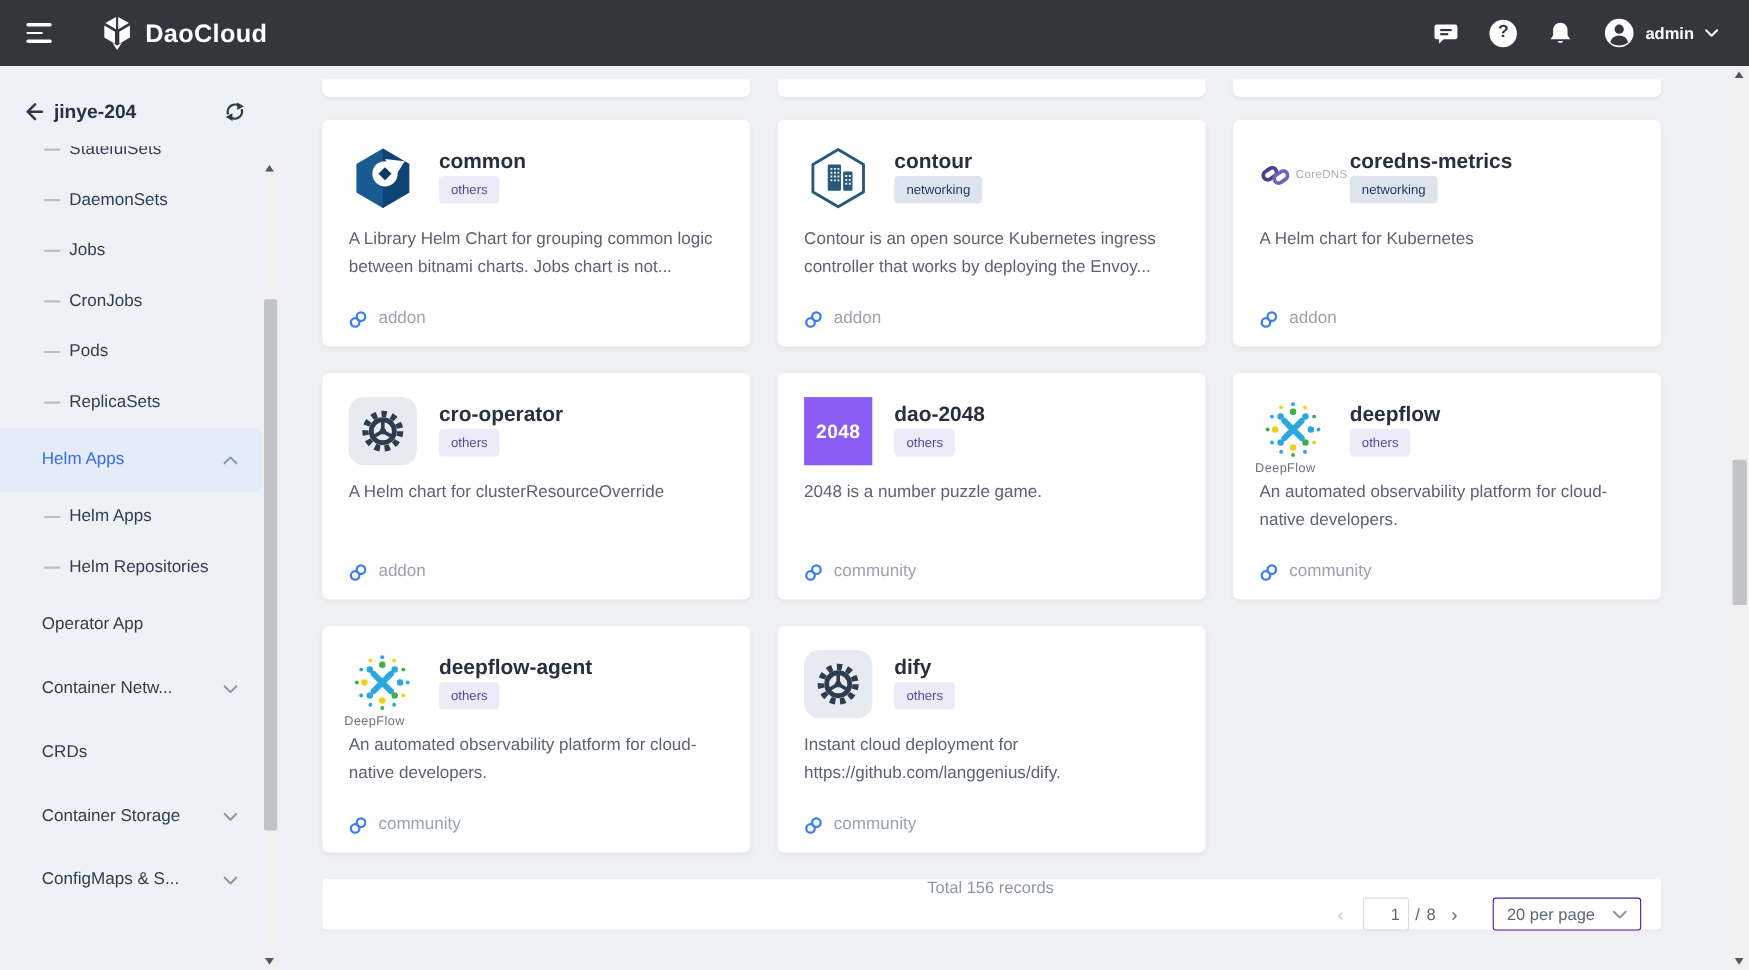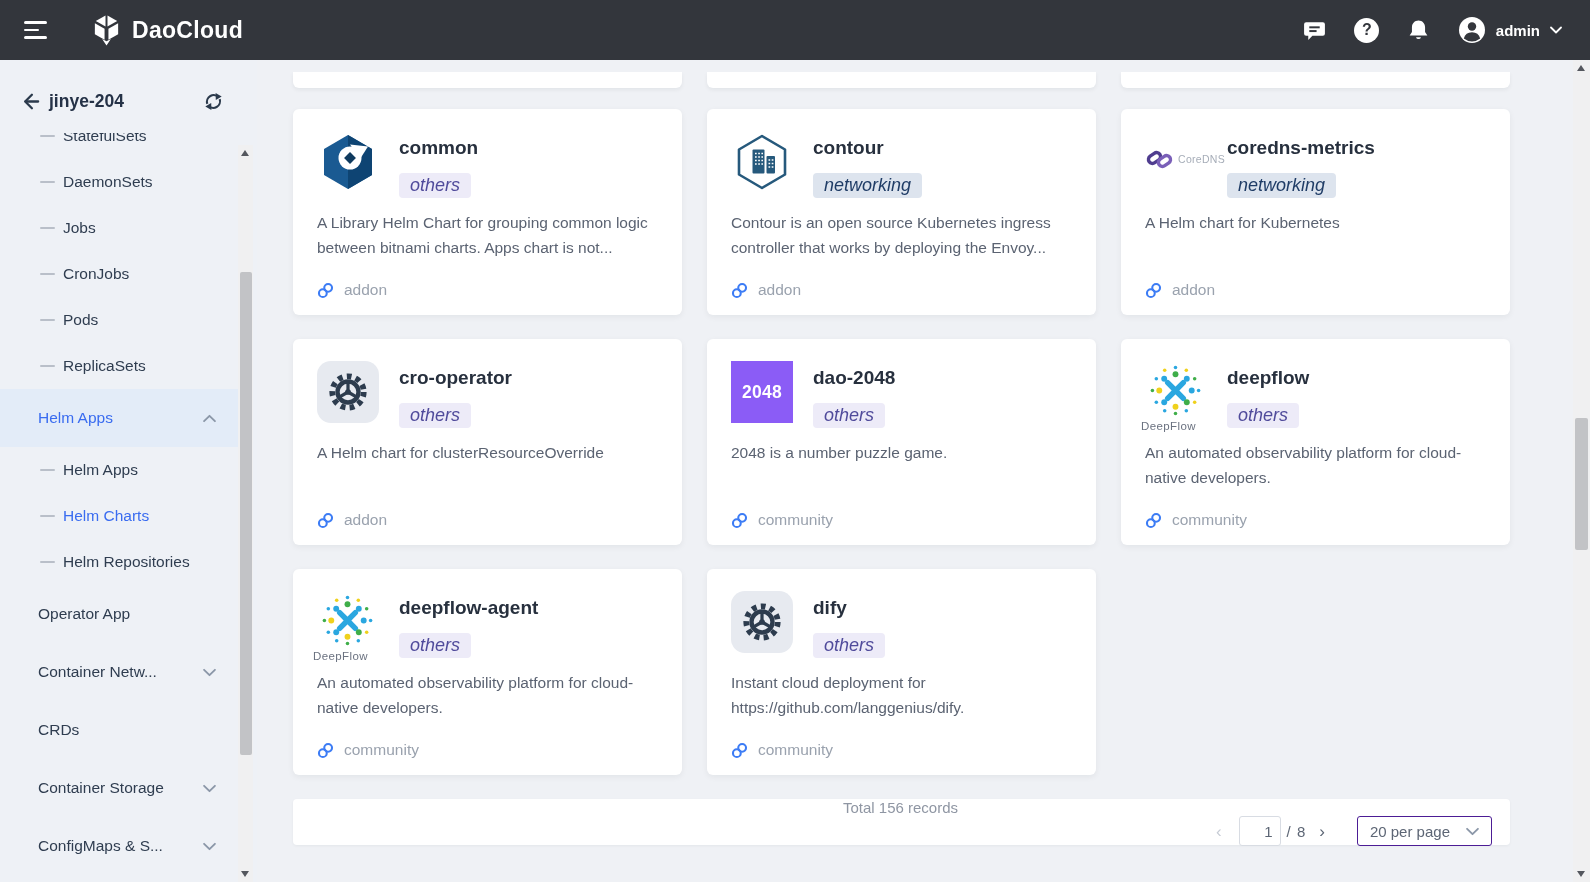--- a/index.html
+++ b/index.html
@@ -62,21 +62,21 @@
   .card-head { display:flex; gap:20px; }
   .icon-box { width:62px; height:62px; flex:0 0 auto; position:relative; }
   .icon-box.gear-bg { background:#e7eaf0; border-radius:14px; display:flex; align-items:center; justify-content:center; }
   .tile-2048 { width:62px; height:62px; background:#8b5cf6; display:flex; align-items:center; justify-content:center;
                color:#fff; font-size:17.5px; font-weight:700; letter-spacing:.3px; }
   .df-text { position:absolute; left:-4px; top:59px; font-size:11.5px; color:#6b7280; letter-spacing:.4px; white-space:nowrap; }
   .coredns-row { position:absolute; left:0; top:15px; display:flex; align-items:center; gap:3px; white-space:nowrap; }
   .coredns-text { font-size:10.5px; color:#a6adb8; letter-spacing:.3px; }
   .head-right { display:flex; flex-direction:column; padding-top:5px; }
   .card-title { font-size:19px; font-weight:700; color:#27303e; line-height:24px; }
-  .badge { align-self:flex-start; margin-top:13px; font-size:18px; padding:4px 11px; border-radius:4px; line-height:17px;font-style:italic; }
+  .badge { align-self:flex-start; font-size:12px; padding:4px 11px; border-radius:4px; line-height:17px; }
   .badge--others { background:#edebf8; color:#504b9b; }
   .badge--networking { background:#dde4ee; color:#1f3c66; }
   .card-desc { margin-top:12px; font-size:15.5px; line-height:25px; color:#5b6372; max-height:50px; overflow:hidden; }
   .card-source { margin-top:auto; display:flex; align-items:center; gap:10px; font-size:15.5px; color:#9aa2ae; }
 
   
   .pagebar { position:absolute; left:36px; top:727px; width:1217px; height:46px; background:#fff;
              border-radius:4px; box-shadow:0 1px 3px rgba(25,30,40,.05);
              display:flex; align-items:center; padding:0 18px 0 16px;flex-direction:column; }
   .total-text { font-size:15px; color:#8f96a3; }
@@ -298,24 +298,20 @@
       <div class="nav-item parent section-active">
         <span class="nav-label">Helm Apps</span>
         <svg class="chev up" width="13" height="9" viewBox="0 0 12 8">
             <use href="#sym-chev"></use>
           </svg>
       </div>
       <div class="nav-item child">
         <span class="dash"></span>
         <span class="nav-label">Helm Apps</span>
       </div>
-      <div class="nav-item child active">
-        <span class="dash"></span>
-        <span class="nav-label">Helm Charts</span>
-      </div>
       <div class="nav-item child">
         <span class="dash"></span>
         <span class="nav-label">Helm Repositories</span>
       </div>
       <div class="nav-item parent">
         <span class="nav-label">Operator App</span>
       </div>
       <div class="nav-item parent">
         <span class="nav-label">Container Netw...</span>
         <svg class="chev" width="13" height="9" viewBox="0 0 12 8">
@@ -358,21 +354,21 @@
           <div class="icon-box">
             <svg width="62" height="62" viewBox="0 0 62 62">
                 <use href="#sym-bitnami"></use>
               </svg>
           </div>
           <div class="head-right">
             <div class="card-title">common</div>
             <span class="badge badge--others">others</span>
           </div>
         </div>
-        <div class="card-desc">A Library Helm Chart for grouping common logic between bitnami charts. Apps chart is not...</div>
+        <div class="card-desc">A Library Helm Chart for grouping common logic between bitnami charts. Jobs chart is not...</div>
         <div class="card-source">
           <svg width="17" height="17" viewBox="0 0 18 18">
               <use href="#sym-link"></use>
             </svg>
           <span>addon</span>
         </div>
       </div>
 
       <div class="card">
         <div class="card-head">

